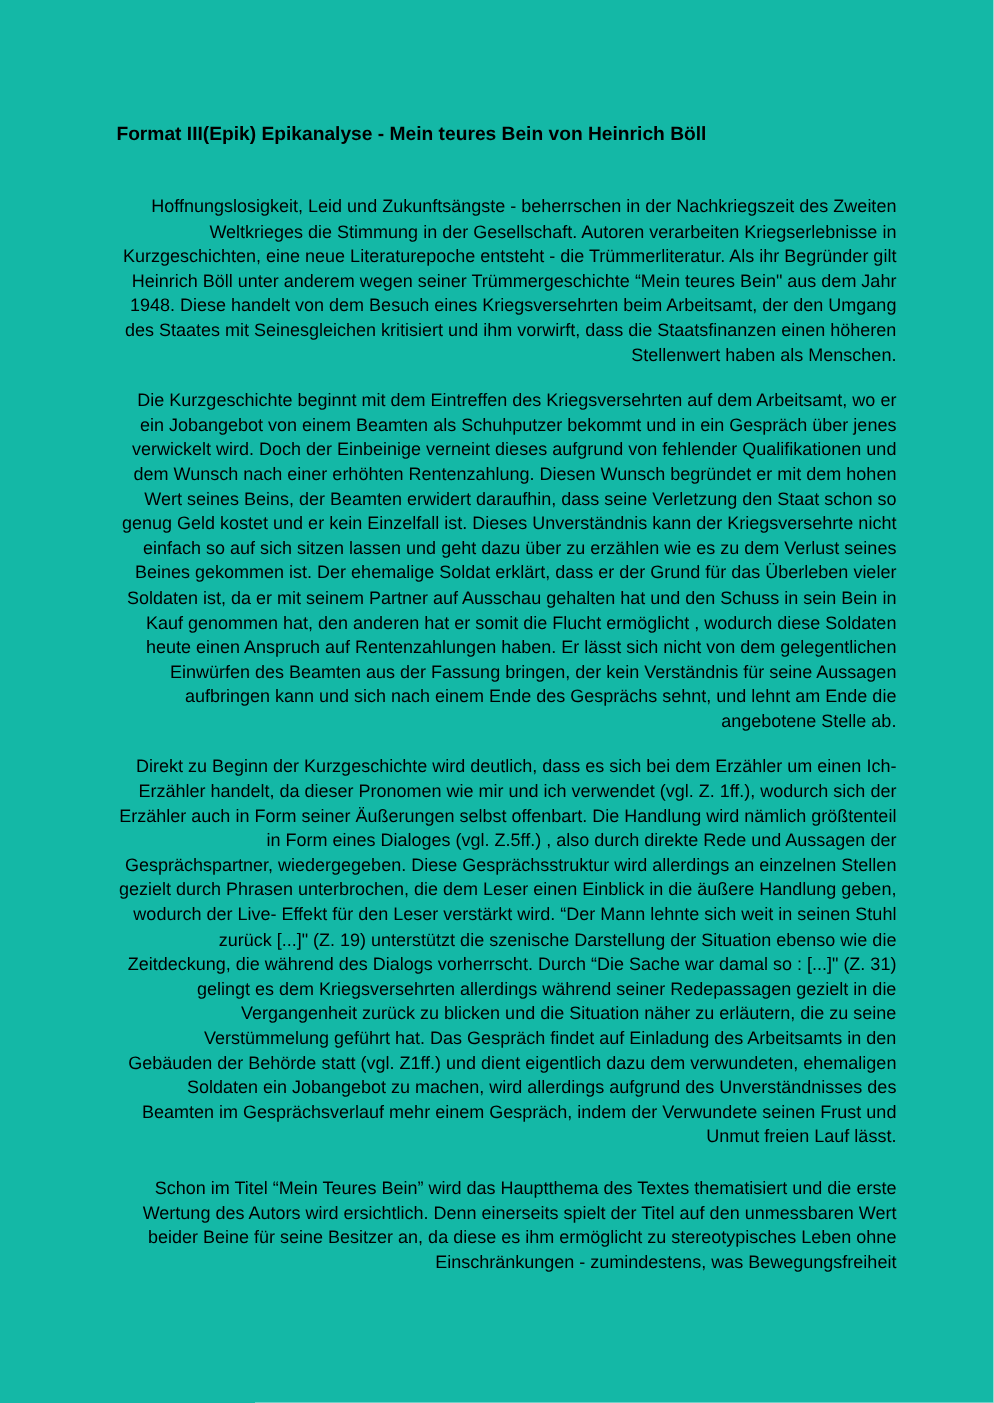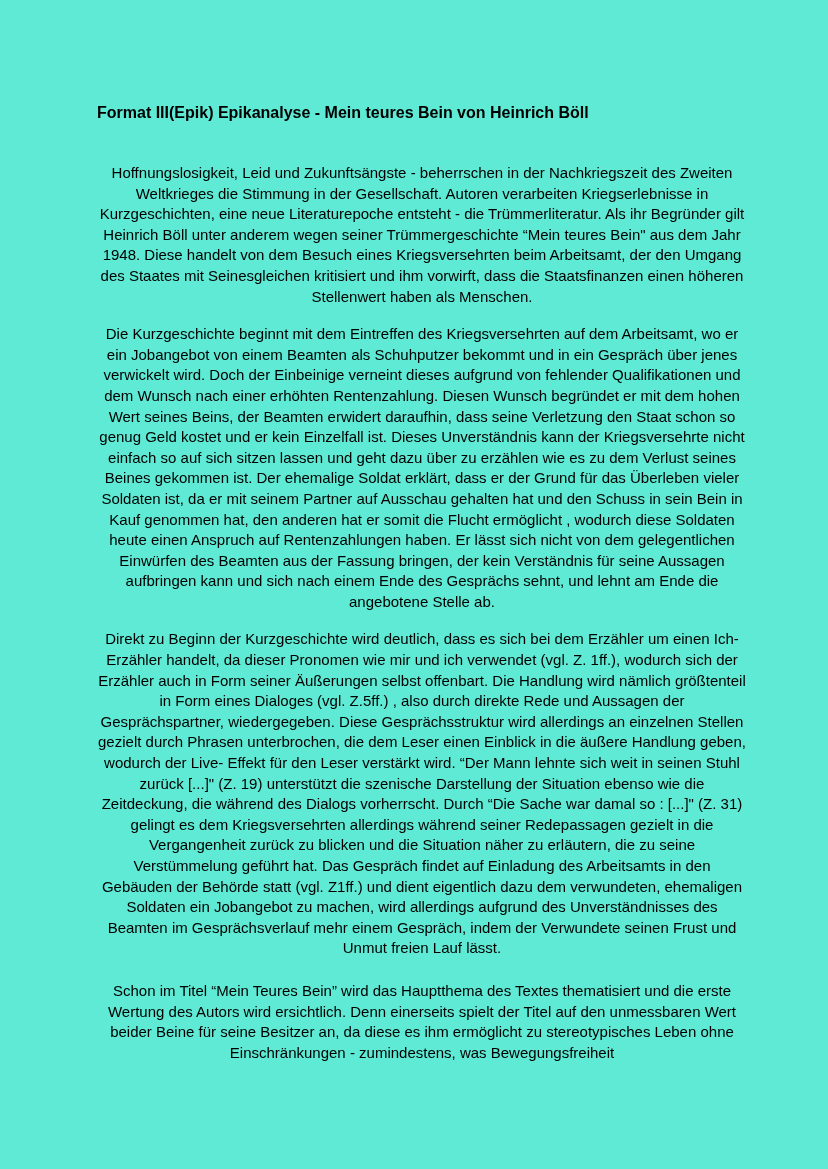--- a/index.html
+++ b/index.html
@@ -4,21 +4,21 @@
 <style>
   html, body {
     margin: 0;
     padding: 0;
     background: #ffffff;
   }
   .page {
     position: relative;
     width: 828px;
     height: 1169px;
-    background: #5eead4;
+    background: #14b8a6;
     overflow: hidden;
     font-family: "Liberation Sans", "DejaVu Sans", sans-serif;
     color: #000000;
   }
   .doc-content {
     position: absolute;
     left: 97px;
     top: 103px;
     width: 650px;
   }
@@ -27,21 +27,21 @@
     line-height: 19px;
     font-weight: bold;
     margin: 0 0 41px 0;
     color: #000000;
   }
   .doc-par {
     font-size: 15px;
     line-height: 20.6px;
     margin: 0 0 17px 0;
     color: #000000;
-    text-align: center;
+    text-align: right;
     word-spacing: normal;
   }
   .doc-par:last-child {
     margin-bottom: 0;
     margin-top: 22px;
   }
 </style>
 </head>
 <body>
 

